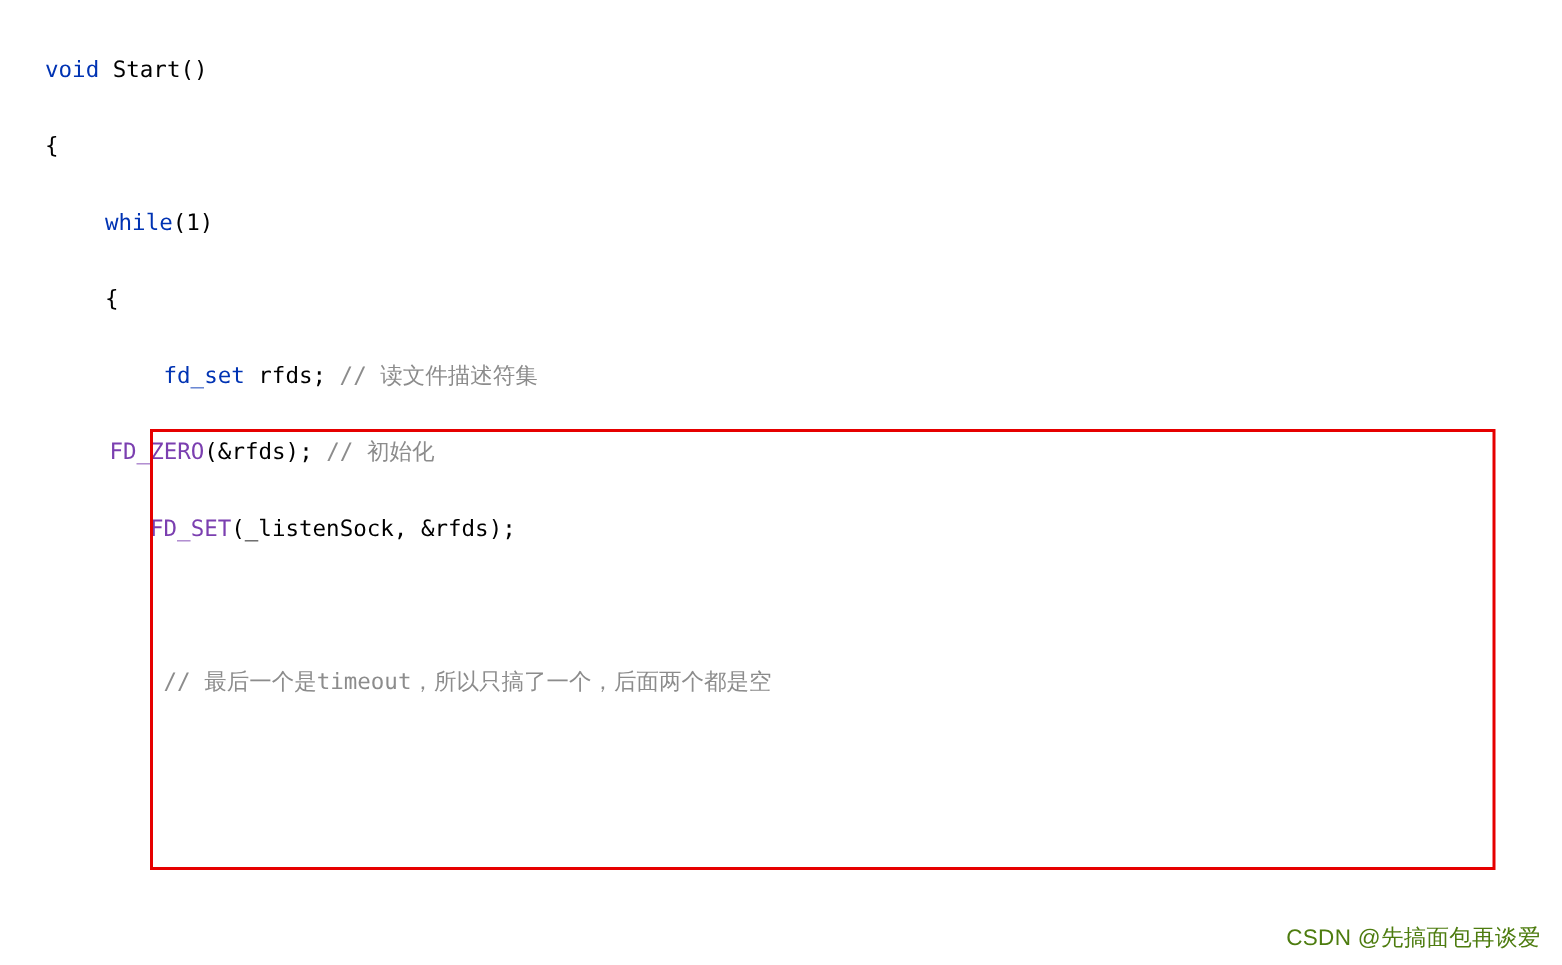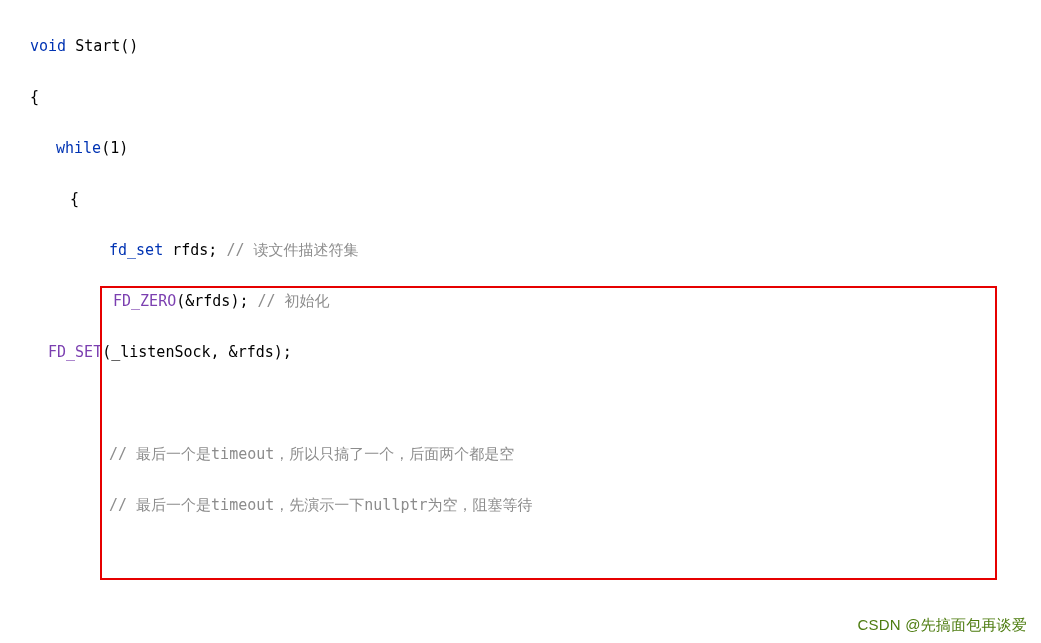--- a/index.html
+++ b/index.html
@@ -57,28 +57,27 @@
     color: #4d7c0f;
     letter-spacing: 0.2px;
   }
 </style>
 </head>
 <body>
 
 <div id="code">
 <div class="ln" style="padding-left:30px"><span class="type">void</span> <span class="fn">Start()</span></div>
 <div class="ln"><span class="id">{</span></div>
-<div class="ln" style="padding-left:56px"><span class="kw">while</span><span class="id">(1)</span></div>
+<div class="ln" style="padding-left:70px"><span class="kw">while</span><span class="id">(1)</span></div>
 <div class="ln" style="padding-left:70px"><span class="id">{</span></div>
 <div class="ln" style="padding-left:109px"><span class="type">fd_set</span><span class="id"> rfds; </span><span class="cmt-cn">// 读文件描述符集</span></div>
-<div class="ln" style="padding-left:113px"><span class="macro">FD_ZERO</span><span class="id">(&amp;rfds); </span><span class="cmt-cn">// 初始化</span></div>
-<div class="ln" style="padding-left:48px"><span class="macro">FD_SET</span><span class="id">(_listenSock, &amp;rfds);</span></div>
+<div class="ln" style="padding-left:73px"><span class="macro">FD_ZERO</span><span class="id">(&amp;rfds); </span><span class="cmt-cn">// 初始化</span></div>
+<div class="ln" style="padding-left:100px"><span class="macro">FD_SET</span><span class="id">(_listenSock, &amp;rfds);</span></div>
 <div class="ln">&nbsp;</div>
 <div class="ln" style="padding-left:109px"><span class="cmt-cn">// 最后一个是timeout，所以只搞了一个，后面两个都是空</span></div>
-<div class="ln" style="padding-left:109px"><span class="cmt-cn">// 最后一个是timeout，先演示一下nullptr为空，阻塞等待</span></div>
 
 
 
 
 
 
 
 
 
 

